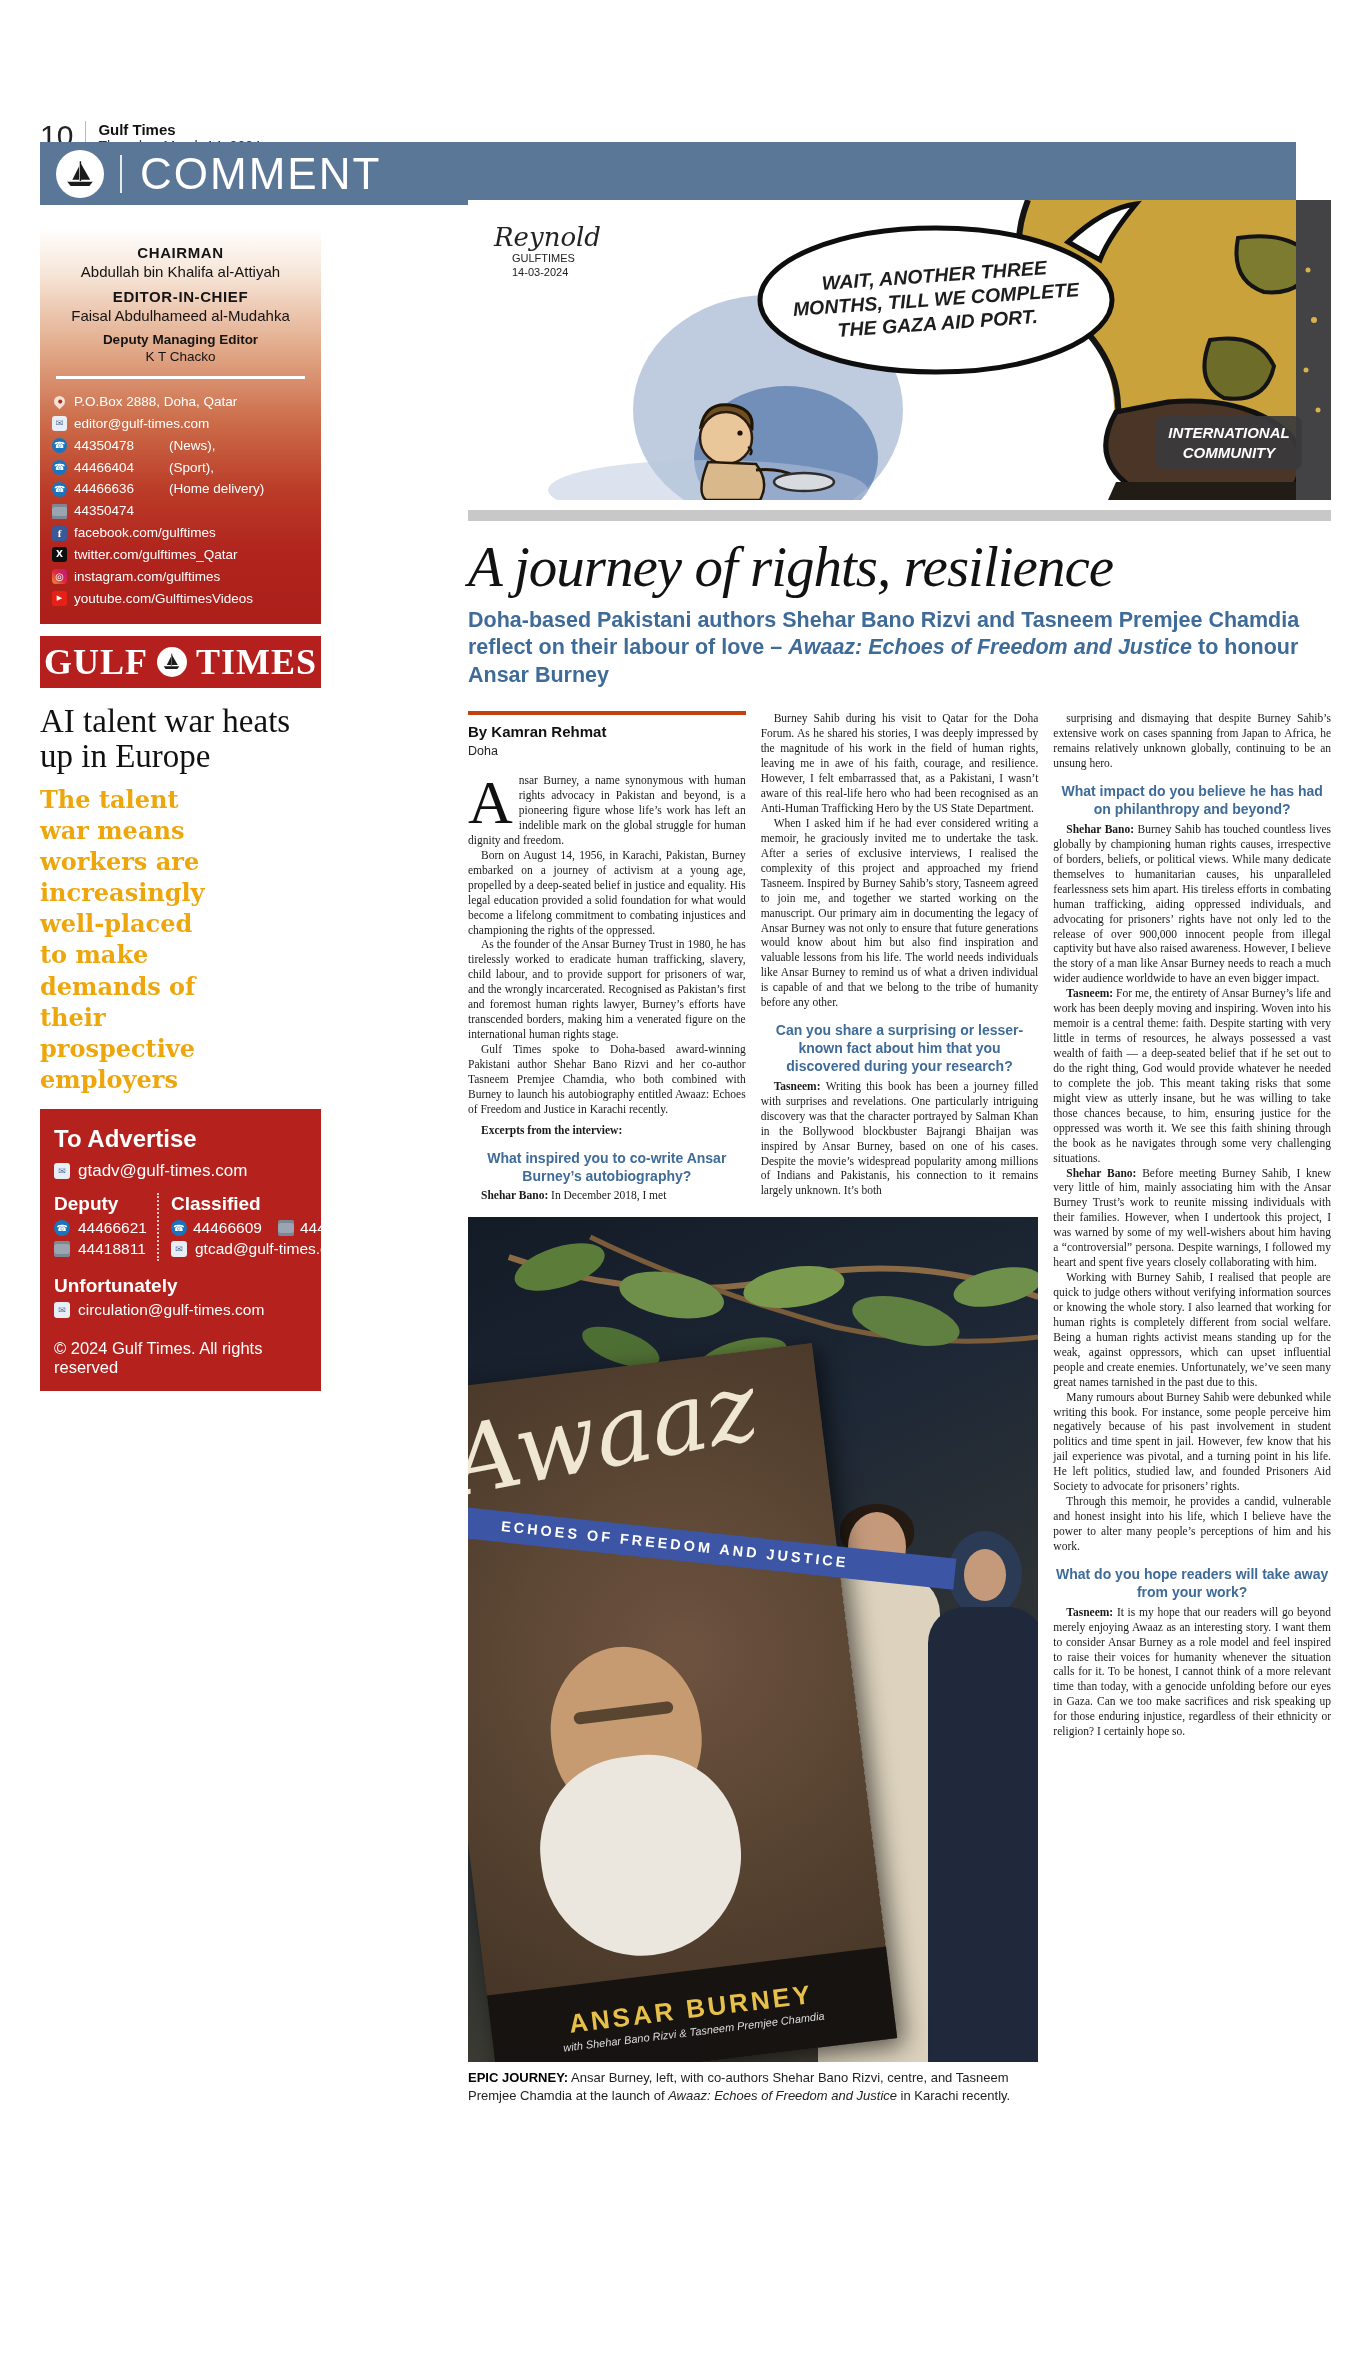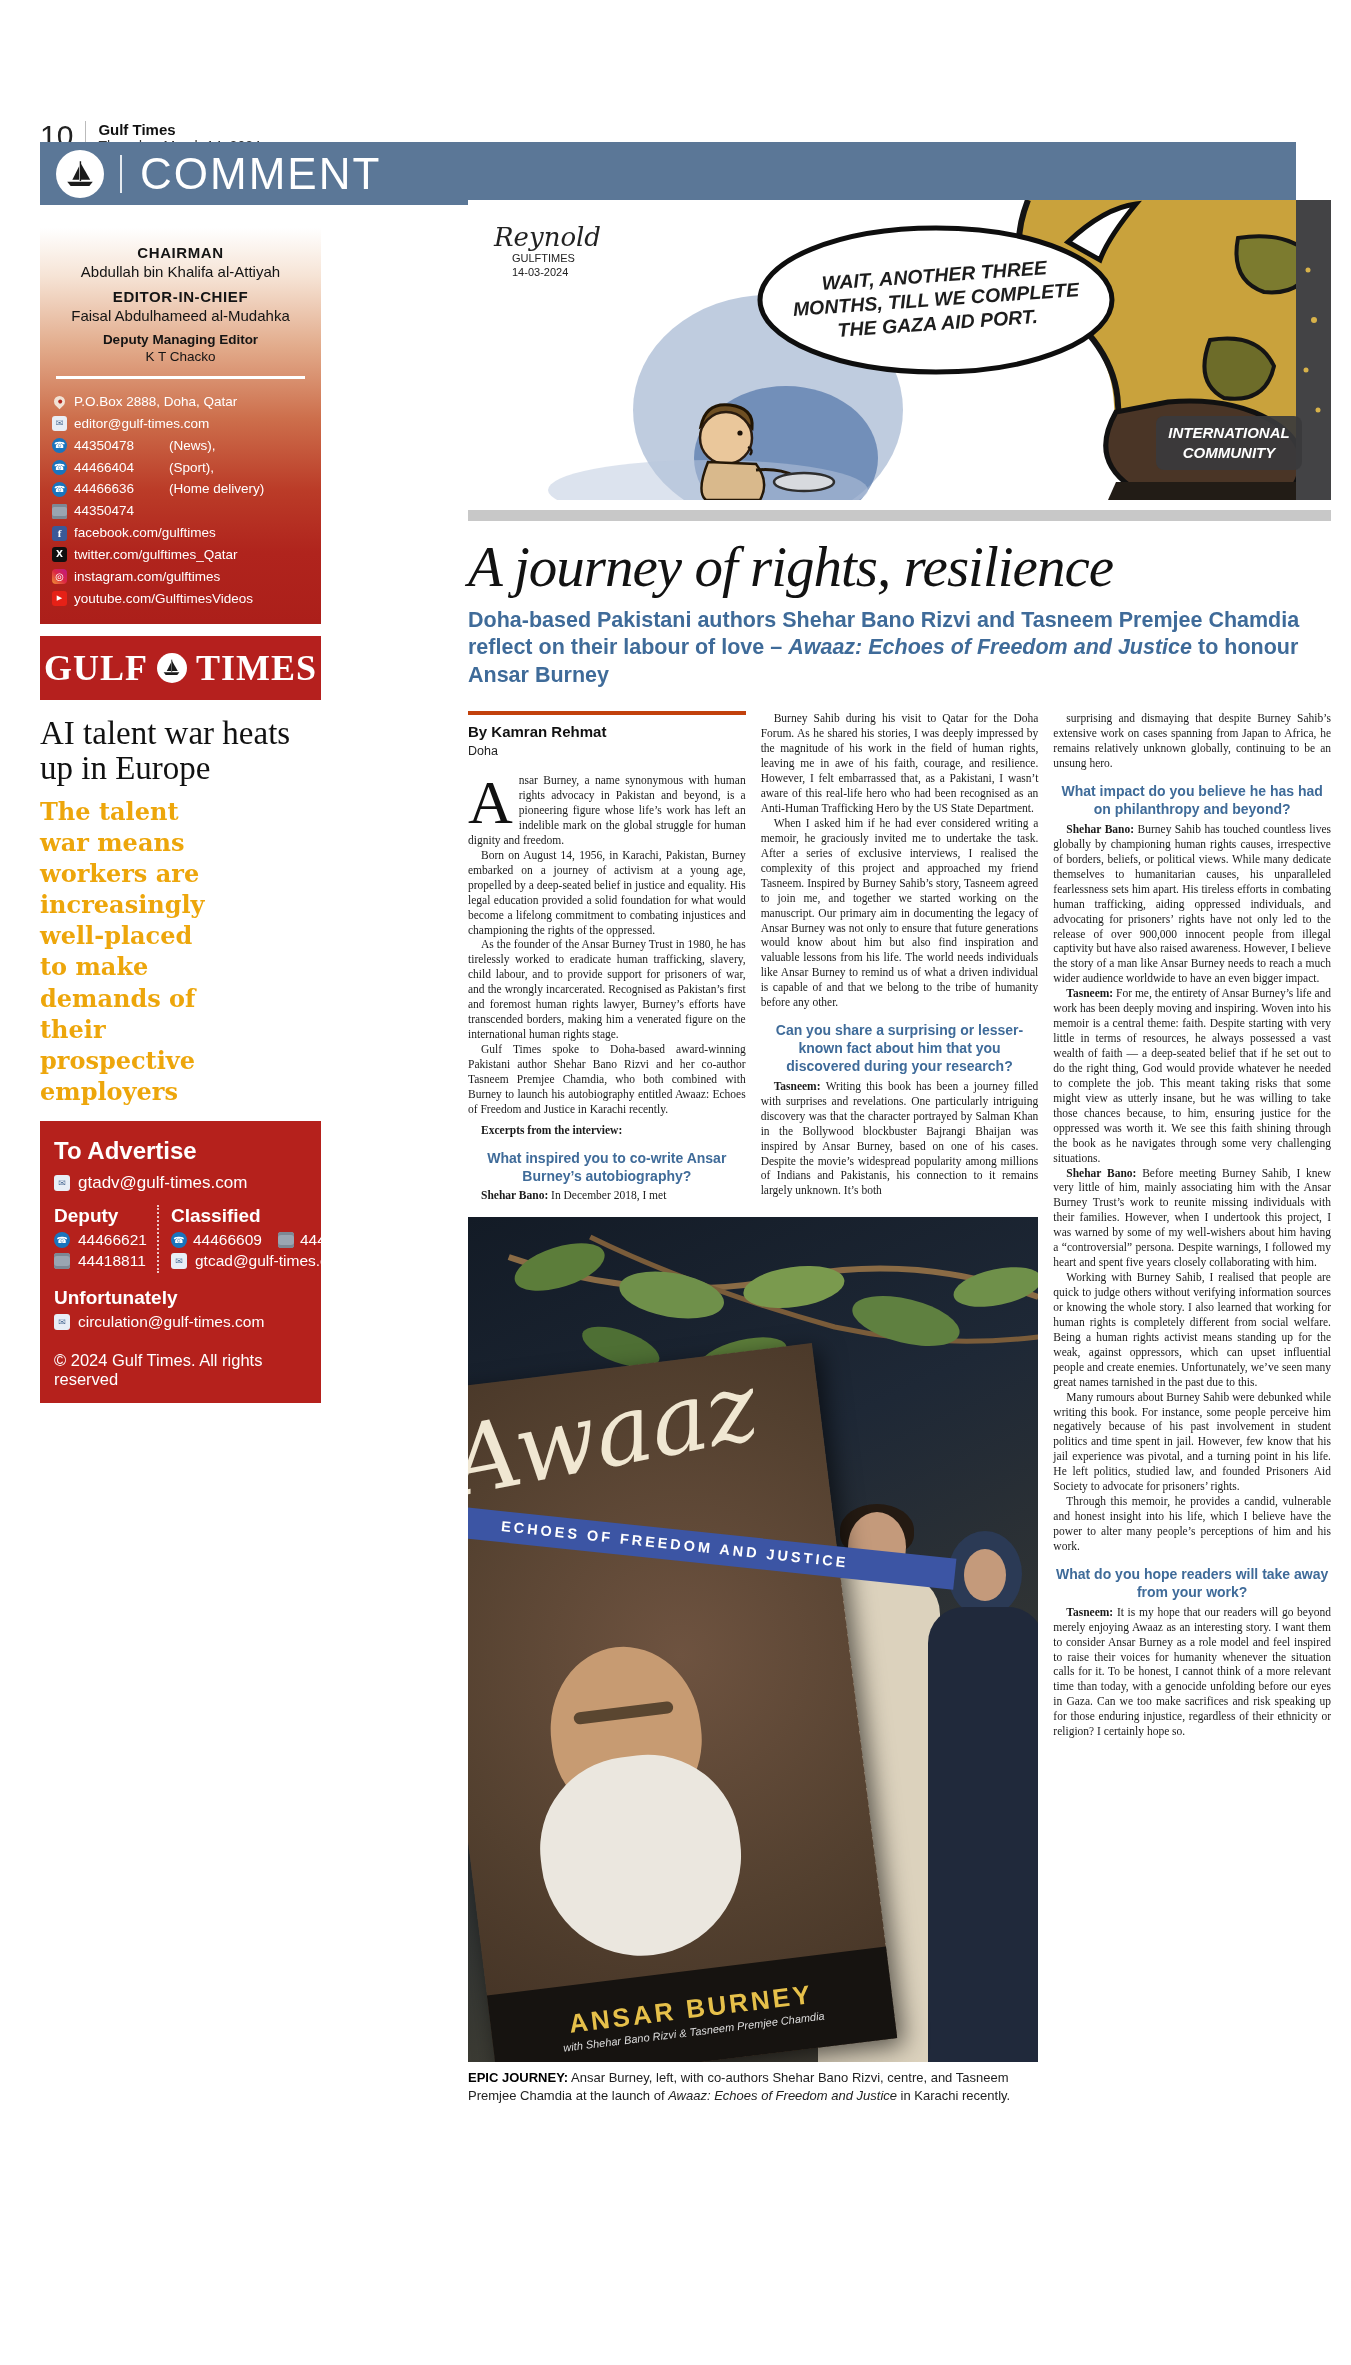--- a/index.html
+++ b/index.html
@@ -37,21 +37,21 @@
   .ic-location .ci{background:#f1e2d5;border-radius:50% 50% 50% 0;transform:rotate(-45deg);width:11px;height:11px;margin:2px;}
   .ic-location .ci::before{content:"";width:4px;height:4px;border-radius:50%;background:#b3261c;}
   .ic-mail .ci{background:#e8eef6;color:#4a6a92;}   .ic-mail .ci::before{content:"✉";}
   .ic-phone .ci{background:#1a74bd;border-radius:50%;} .ic-phone .ci::before{content:"☎";}
   .ic-fax .ci{background:#9aa5b1;border-radius:2px;box-shadow:inset 0 3px 0 #7d8894,inset 0 -3px 0 #7d8894;}
   .ic-facebook .ci{background:#3b5998;font-family:"Liberation Serif",serif;font-size:11px;} .ic-facebook .ci::before{content:"f";}
   .ic-twitter .ci{background:#0f0f0f;} .ic-twitter .ci::before{content:"X";}
   .ic-instagram .ci{background:linear-gradient(45deg,#f09433,#dc2743,#bc1888);border-radius:4px;font-size:10px;} .ic-instagram .ci::before{content:"◎";}
   .ic-youtube .ci{background:#e62117;font-size:7px;} .ic-youtube .ci::before{content:"▶";}
   
-  .gtlogo{margin-top:12px;height:64px;background:#b5201e;display:flex;align-items:center;justify-content:center;gap:9px;}
+  .gtlogo{margin-top:12px;height:52px;background:#b5201e;display:flex;align-items:center;justify-content:center;gap:9px;}
   .gtlogo .w{font:bold 36px/1 "Liberation Serif",serif;color:#fff;letter-spacing:1px;}
   .gtball{width:30px;height:30px;border-radius:50%;background:#fff;display:flex;align-items:center;justify-content:center;}
   .gtball svg{width:21px;height:21px;}
   
   .aihead{font:400 33px/1.06 "Liberation Serif",serif;color:#111;margin:16px 0 10px;}
   .aibody p{margin:0;text-align:justify;text-indent:13px;font:400 11px/1.3 "Liberation Serif",serif;color:#141414;}
   .pqrow{display:flex;gap:10px;margin:8px 0 4px;}
   .pq{width:168px;flex:none;font:bold 24px/1.3 "DejaVu Serif",serif;color:#eda60b;}
   .pqside{flex:1;}
   .pqside p{margin:0;text-align:justify;text-indent:10px;font:400 11px/1.3 "Liberation Serif",serif;}

